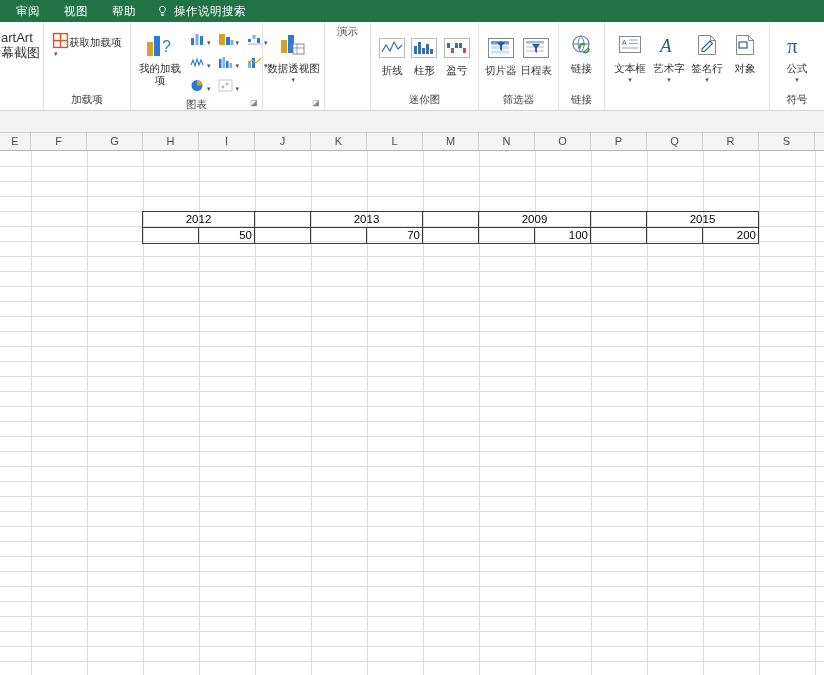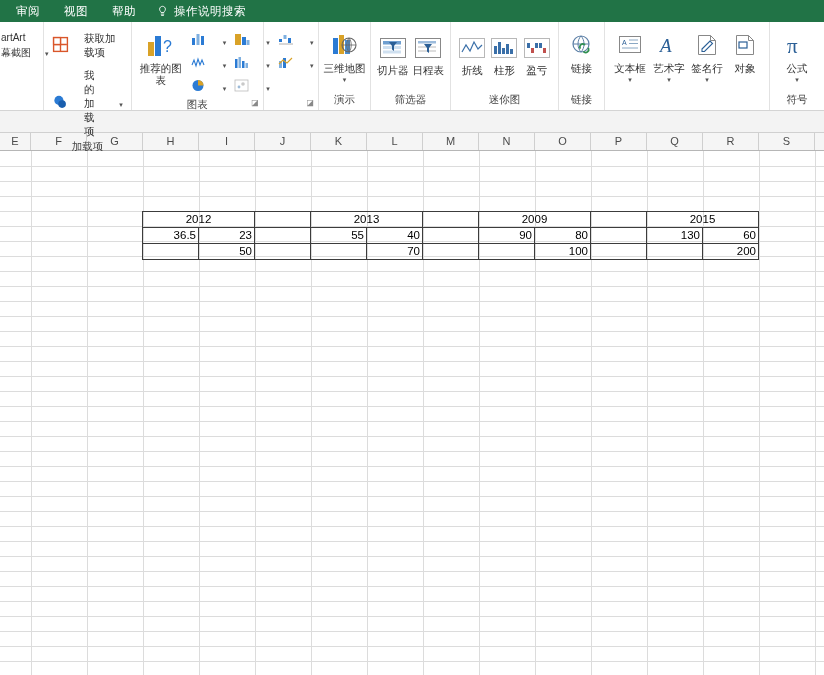--- a/index.html
+++ b/index.html
@@ -44,30 +44,30 @@
     width:46px;padding:2px 1px 0 1px;cursor:default;
   }
   .bigbtn .ic{height:30px;display:flex;align-items:center;justify-content:center;}
   .bigbtn .tx{
     font-size:10.5px;color:#333;text-align:center;line-height:11.5px;
     margin-top:2px;white-space:nowrap;
   }
   .bigbtn .tx.wrap{white-space:normal;width:44px;}
   .caret{font-size:7px;color:#555;line-height:7px;margin-top:1px;}
   .rowbtn{
-    display:flex;align-items:center;gap:15px;padding:1px 2px;cursor:default;
+    display:flex;align-items:center;gap:0;padding:1px 2px;cursor:default;
   }
   .minigrid{display:flex;flex-direction:column;gap:2px;}
   .minirow{display:flex;gap:4px;}
   
   #cutgroup{
     display:flex;flex-direction:column;justify-content:flex-start;
     padding-top:8px;border-right:1px solid #e2e2e2;width:44px;box-sizing:border-box;
   }
-  .cuttxt{font-size:10px;color:#333;line-height:15px;white-space:nowrap;padding-left:1px;}
+  .cuttxt{font-size:13px;color:#333;line-height:15px;white-space:nowrap;padding-left:1px;}
   
   #gap{height:21px;background:#f3f3f3;border-bottom:1px solid #d0d0d0;}
   
   #colhdr{
     height:18px;background:#f5f5f5;display:flex;
     border-bottom:1px solid #b6b6b6;box-sizing:border-box;
   }
   .ch{
     font-size:11px;color:#4b4b4b;text-align:center;line-height:17px;
     border-right:1px solid #cfcfcf;box-sizing:border-box;flex:0 0 auto;
@@ -122,45 +122,35 @@
       <div class="rowbtn">
         <span>
           <svg width="17" height="17" viewBox="0 0 16 16">
               <rect x="1.5" y="1.5" width="13" height="13" fill="none" stroke="#d9562a" stroke-width="1.3"></rect>
               <path d="M8 2v12M2 8h12" stroke="#d9562a" stroke-width="1.3"></path>
               <rect x="1.5" y="1.5" width="6.5" height="6.5" fill="#fff" stroke="#d9562a" stroke-width="1.3"></rect>
             </svg>
         </span>
         <span style="font-size:10.5px;color:#333;">获取加载项</span>
       </div>
-      <div class="rowbtn">
-        <span>
-          <svg width="17" height="17" viewBox="0 0 16 16">
-              <circle cx="6.5" cy="6" r="4.3" fill="#2b7bd4"></circle>
-              <circle cx="9.5" cy="9.5" r="3.6" fill="#1a5fae"></circle>
-            </svg>
-        </span>
-        <span style="font-size:10.5px;color:#333;">我的加载项</span>
-        <span class="caret" style="margin-left:6px">▾</span>
-      </div>
     </div>
     <div class="glabel">加载项</div>
   </div>
 
   <div class="group" style="width:132px">
     <div class="gitems" style="padding-top:4px;">
       <div class="bigbtn" style="width:44px">
         <span class="ic">
           <svg width="30" height="28" viewBox="0 0 30 28">
               <rect x="2" y="10" width="6" height="14" fill="#d9a227"></rect>
               <rect x="9" y="4" width="6" height="20" fill="#2b7bd4"></rect>
               <text x="17" y="20" font-size="16" fill="#2b7bd4" font-family="Liberation Sans,sans-serif">?</text>
             </svg>
         </span>
-        <span class="tx wrap">推荐的图表</span>
+        <span class="tx wrap">我的加载项</span>
       </div>
       <div class="minigrid" style="margin-left:3px;margin-top:2px;">
         <div class="minirow">
           <div class="rowbtn">
             <span><svg width="17" height="15" viewBox="0 0 17 15">
                   <rect x="1" y="6" width="3" height="7" fill="#2b7bd4"></rect>
                   <rect x="5.5" y="2" width="3" height="11" fill="#7fb0e0"></rect>
                   <rect x="10" y="4" width="3" height="9" fill="#2b7bd4"></rect>
                 </svg></span>
             <span class="caret">▾</span>
@@ -225,70 +215,40 @@
             <span class="caret">▾</span>
           </div>
         </div>
       </div>
     </div>
     <div class="glabel">图表</div>
     <span class="dlg">◪</span>
   </div>
 
   <div class="group" style="width:62px">
+    <div class="gitems" style="justify-content:center;padding-top:4px;">
+      <div class="bigbtn" style="width:56px">
+        <span class="ic">
+          <svg width="30" height="28" viewBox="0 0 30 28">
+              <rect x="3" y="8" width="6" height="13" fill="#d9a227"></rect>
+              <rect x="10" y="3" width="6" height="18" fill="#2b7bd4"></rect>
+              <rect x="15" y="12" width="11" height="10" fill="#fff" stroke="#888" stroke-width="1"></rect>
+              <path d="M15 16h11M19 12v10" stroke="#888" stroke-width=".8"></path>
+            </svg>
+        </span>
+        <span class="tx">数据透视图</span>
+        <span class="caret">▾</span>
+      </div>
+    </div>
     <div class="glabel"></div>
     <span class="dlg">◪</span>
   </div>
 
   <div class="group" style="width:52px">
-    <div class="gitems" style="justify-content:center;padding-top:4px;">
-      <div class="bigbtn" style="width:46px">
-        <span class="ic">
-          <svg width="30" height="28" viewBox="0 0 30 28">
-              <rect x="3" y="6" width="5" height="16" fill="#2b7bd4"></rect>
-              <rect x="9" y="3" width="5" height="19" fill="#d9a227"></rect>
-              <rect x="15" y="8" width="5" height="14" fill="#4a8fd4"></rect>
-              <circle cx="19" cy="13" r="7" fill="none" stroke="#666" stroke-width="1.1"></circle>
-              <path d="M12 13h14M19 6v14M19 6c-3 3-3 11 0 14M19 6c3 3 3 11 0 14" fill="none" stroke="#666" stroke-width=".8"></path>
-            </svg>
-        </span>
-        <span class="tx wrap">三维地图</span>
-        <span class="caret">▾</span>
-      </div>
-    </div>
     <div class="glabel">演示</div>
-  </div>
-
-  <div class="group" style="width:80px">
-    <div class="gitems" style="justify-content:center;padding-top:6px;">
-      <div class="bigbtn" style="width:38px">
-        <span class="ic">
-          <svg width="28" height="22" viewBox="0 0 28 22">
-              <rect x="1.5" y="1.5" width="25" height="19" fill="#fff" stroke="#888" stroke-width="1"></rect>
-              <rect x="4" y="4" width="18" height="3.5" fill="#6f9fd0"></rect>
-              <rect x="4" y="9" width="18" height="3" fill="#cfe0f0"></rect>
-              <rect x="4" y="13.5" width="18" height="3" fill="#cfe0f0"></rect>
-              <path d="M10 5l8 0-3 4v5l-2-1.5v-3.5z" fill="#2b5f96"></path>
-            </svg>
-        </span>
-        <span class="tx">切片器</span>
-      </div>
-      <div class="bigbtn" style="width:38px">
-        <span class="ic">
-          <svg width="28" height="22" viewBox="0 0 28 22">
-              <rect x="1.5" y="1.5" width="25" height="19" fill="#fff" stroke="#888" stroke-width="1"></rect>
-              <rect x="4" y="4" width="18" height="2.5" fill="#9dbcdc"></rect>
-              <path d="M4 10h18M4 14h18" stroke="#bbb" stroke-width="1"></path>
-              <path d="M10 7l8 0-3 4v5l-2-1.5v-3.5z" fill="#2b5f96"></path>
-            </svg>
-        </span>
-        <span class="tx">日程表</span>
-      </div>
-    </div>
-    <div class="glabel">筛选器</div>
   </div>
 
   <div class="group" style="width:108px">
     <div class="gitems" style="justify-content:center;padding-top:6px;">
       <div class="bigbtn" style="width:34px">
         <span class="ic">
           <svg width="28" height="22" viewBox="0 0 28 22">
               <rect x="1.5" y="1.5" width="25" height="19" fill="#fff" stroke="#b8b8b8" stroke-width="1"></rect>
               <path d="M4 15l4-7 4 6 4-9 4 7 4-4" fill="none" stroke="#3a6fa8" stroke-width="1.2"></path>
             </svg>
@@ -316,20 +276,49 @@
               <rect x="8" y="11" width="3" height="5" fill="#c0504d"></rect>
               <rect x="12" y="6" width="3" height="5" fill="#3a6fa8"></rect>
               <rect x="16" y="6" width="3" height="5" fill="#3a6fa8"></rect>
               <rect x="20" y="11" width="3" height="5" fill="#c0504d"></rect>
             </svg>
         </span>
         <span class="tx">盈亏</span>
       </div>
     </div>
     <div class="glabel">迷你图</div>
+  </div>
+
+  <div class="group" style="width:80px">
+    <div class="gitems" style="justify-content:center;padding-top:6px;">
+      <div class="bigbtn" style="width:38px">
+        <span class="ic">
+          <svg width="28" height="22" viewBox="0 0 28 22">
+              <rect x="1.5" y="1.5" width="25" height="19" fill="#fff" stroke="#888" stroke-width="1"></rect>
+              <rect x="4" y="4" width="18" height="3.5" fill="#6f9fd0"></rect>
+              <rect x="4" y="9" width="18" height="3" fill="#cfe0f0"></rect>
+              <rect x="4" y="13.5" width="18" height="3" fill="#cfe0f0"></rect>
+              <path d="M10 5l8 0-3 4v5l-2-1.5v-3.5z" fill="#2b5f96"></path>
+            </svg>
+        </span>
+        <span class="tx">切片器</span>
+      </div>
+      <div class="bigbtn" style="width:38px">
+        <span class="ic">
+          <svg width="28" height="22" viewBox="0 0 28 22">
+              <rect x="1.5" y="1.5" width="25" height="19" fill="#fff" stroke="#888" stroke-width="1"></rect>
+              <rect x="4" y="4" width="18" height="2.5" fill="#9dbcdc"></rect>
+              <path d="M4 10h18M4 14h18" stroke="#bbb" stroke-width="1"></path>
+              <path d="M10 7l8 0-3 4v5l-2-1.5v-3.5z" fill="#2b5f96"></path>
+            </svg>
+        </span>
+        <span class="tx">日程表</span>
+      </div>
+    </div>
+    <div class="glabel">筛选器</div>
   </div>
 
   <div class="group" style="width:46px">
     <div class="gitems" style="justify-content:center;padding-top:4px;">
       <div class="bigbtn" style="width:34px">
         <span class="ic">
           <svg width="28" height="26" viewBox="0 0 28 26">
               <circle cx="13" cy="11" r="8" fill="none" stroke="#5b7fa6" stroke-width="1.2"></circle>
               <path d="M5 11h16M13 3c-4 4-4 12 0 16M13 3c4 4 4 12 0 16" fill="none" stroke="#5b7fa6" stroke-width="1"></path>
               <path d="M12 15a3 3 0 0 1 4.5-3.5M16 19a3 3 0 0 0 4.5-3.5" fill="none" stroke="#2f8f4e" stroke-width="1.8" stroke-linecap="round"></path>
@@ -481,33 +470,20 @@
         <tr>
       <td class="yr" colspan="2" style="width: 112px;">2012</td>
       <td class="spacer" style="width: 56px;"></td>
       <td class="yr" colspan="2" style="width: 112px;">2013</td>
       <td class="spacer" style="width: 56px;"></td>
       <td class="yr" colspan="2" style="width: 112px;">2009</td>
       <td class="spacer" style="width: 56px;"></td>
       <td class="yr" colspan="2" style="width: 112px;">2015</td>
     </tr>
     <tr>
-      <td class="num" style="width: 56px;">36.5</td>
-      <td class="num" style="width: 56px;">23</td>
-      <td class="spacer" style="width: 56px;"></td>
-      <td class="num" style="width: 56px;">55</td>
-      <td class="num" style="width: 56px;">40</td>
-      <td class="spacer" style="width: 56px;"></td>
-      <td class="num" style="width: 56px;">90</td>
-      <td class="num" style="width: 56px;">80</td>
-      <td class="spacer" style="width: 56px;"></td>
-      <td class="num" style="width: 56px;">130</td>
-      <td class="num" style="width: 56px;">60</td>
-    </tr>
-    <tr>
       <td class="num" style="width: 56px;"></td>
       <td class="num" style="width: 56px;">50</td>
       <td class="spacer" style="width: 56px;"></td>
       <td class="num" style="width: 56px;"></td>
       <td class="num" style="width: 56px; margin-left: 40px;">70</td>
       <td class="spacer" style="width: 56px;"></td>
       <td class="num" style="width: 56px;"></td>
       <td class="num" style="width: 56px;">100</td>
       <td class="spacer" style="width: 56px;"></td>
       <td class="num" style="width: 56px;"></td>

